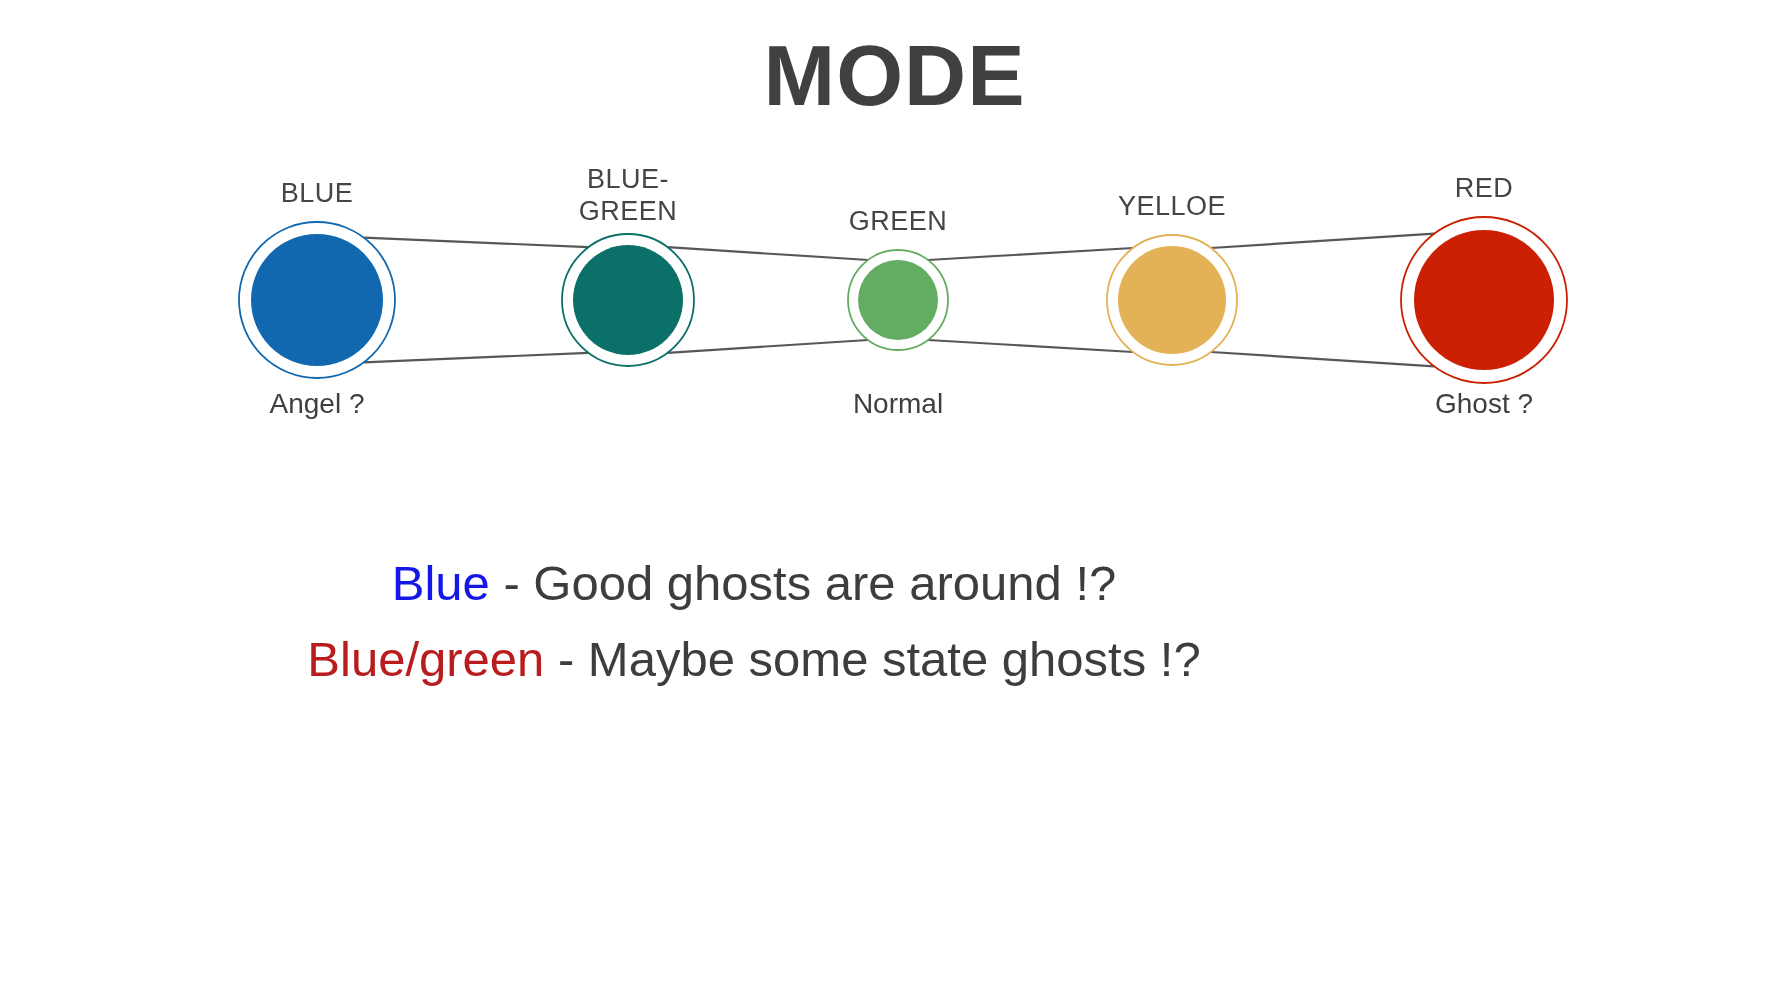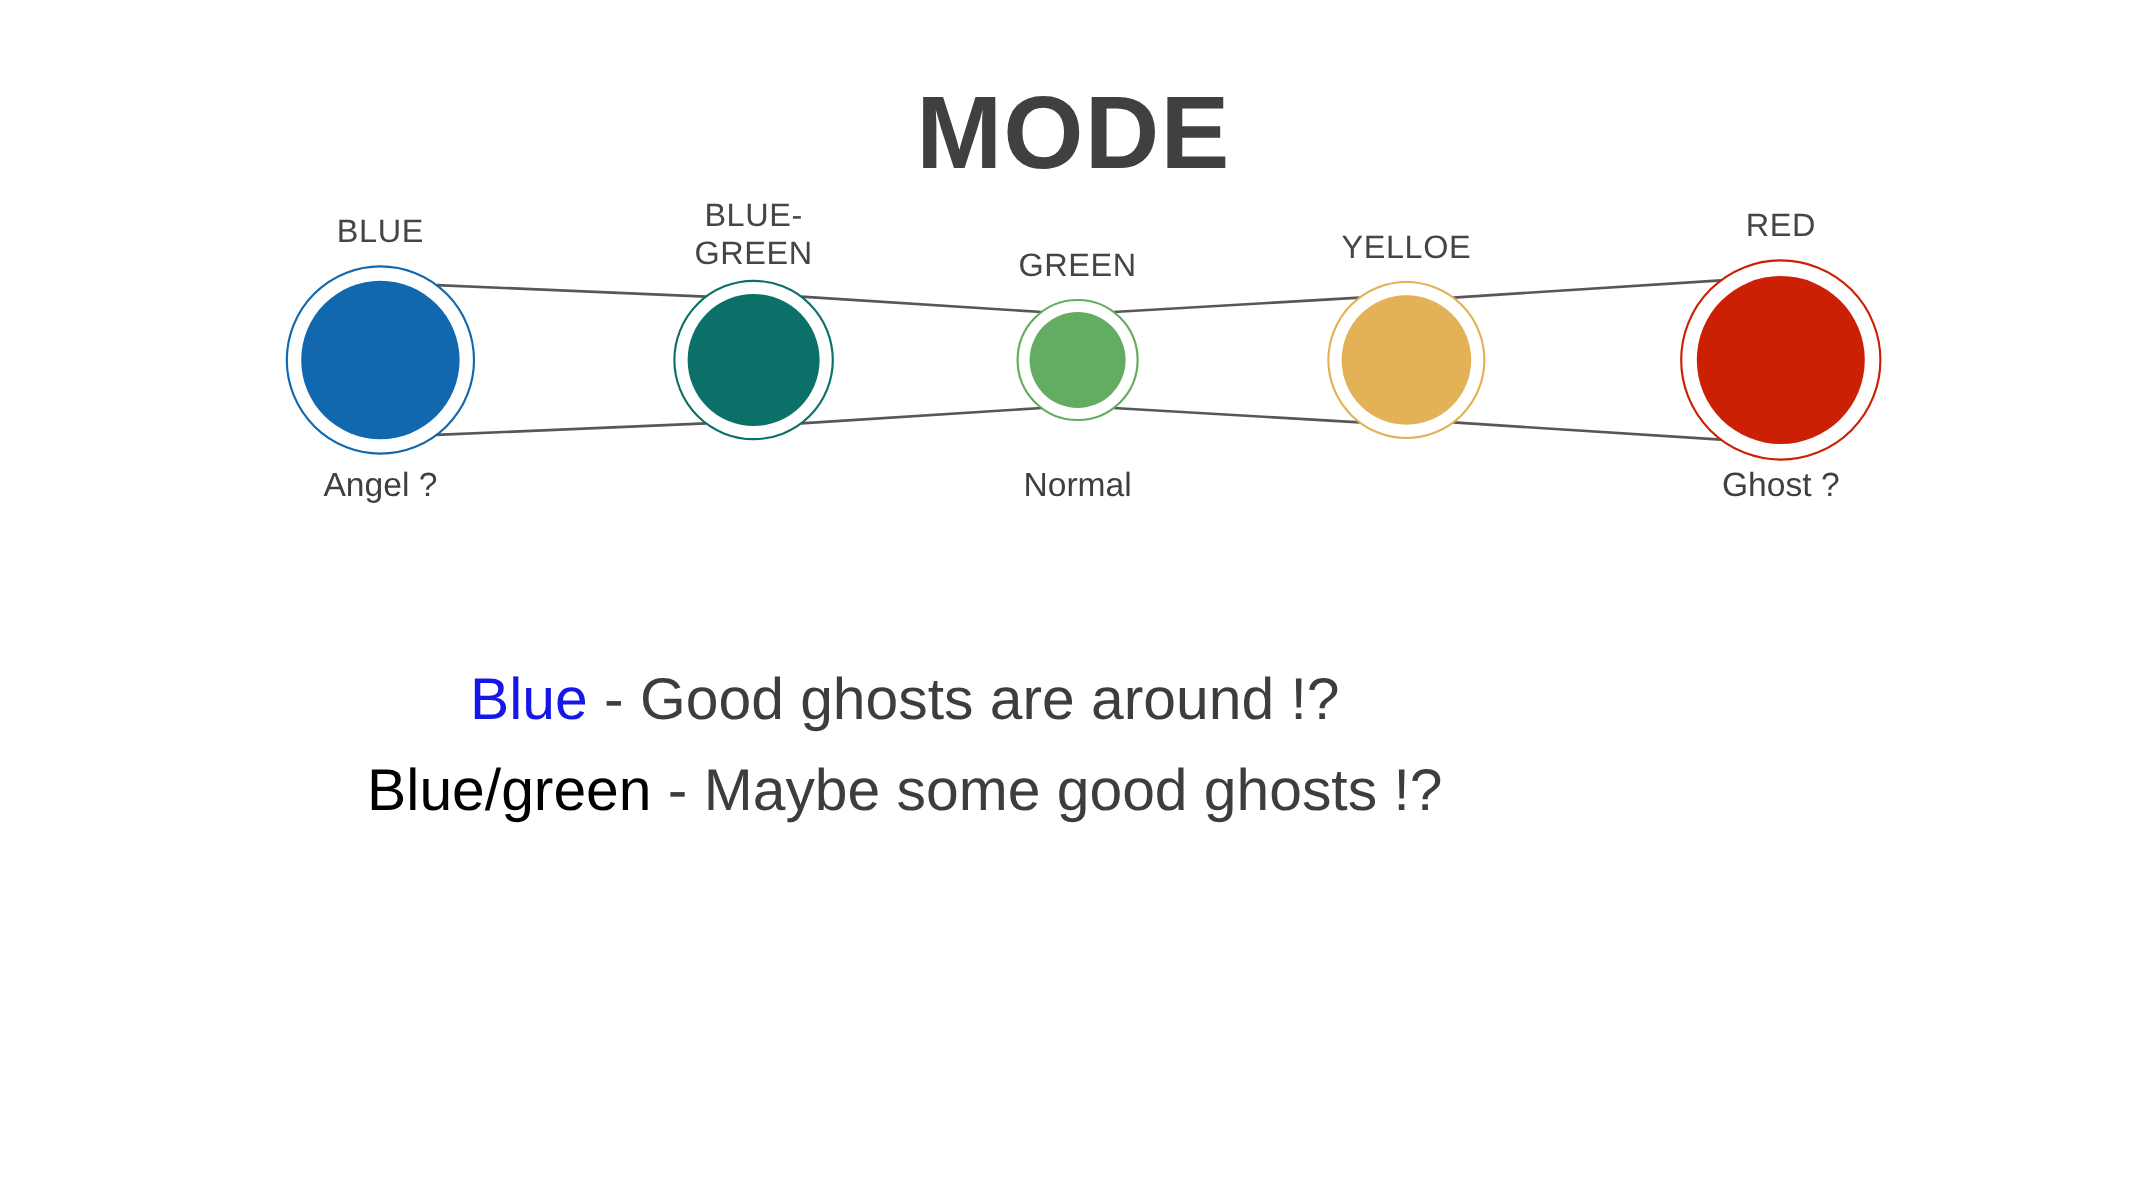--- a/index.html
+++ b/index.html
@@ -27,21 +27,20 @@
     position: absolute;
     top: 30px;
     left: 0;
     width: 1789px;
     text-align: center;
     font-size: 86px;
     font-weight: bold;
     letter-spacing: 1px;
     color: #404040;
     line-height: 1.05;
-    margin-top: 36px;
   }
 
   
   .diagram-wrap {
     position: absolute;
     top: 160px;
     left: 0;
     width: 1789px;
     height: 310px;
   }
@@ -143,16 +142,16 @@
       <g id="statelabels">
           <text x="317" y="253" text-anchor="middle" class="state-label">Angel ?</text>
           <text x="898" y="253" text-anchor="middle" class="state-label">Normal</text>
           <text x="1484" y="253" text-anchor="middle" class="state-label">Ghost ?</text>
         </g>
     </svg>
   </div>
 
   <div class="legend" id="legend">
       <div class="legend-line"><span class="legend-key" style="color: rgb(21, 22, 232);">Blue</span><span> - Good ghosts are around !?</span></div>
-      <div class="legend-line"><span class="legend-key" style="color: #000000;">Blue/green</span><span> - Maybe some good ghosts !?</span></div>
+      <div class="legend-line"><span class="legend-key" style="color: #b91c1c;">Blue/green</span><span> - Maybe some state ghosts !?</span></div>
     </div>
 
 </div>
 
 </body></html>

